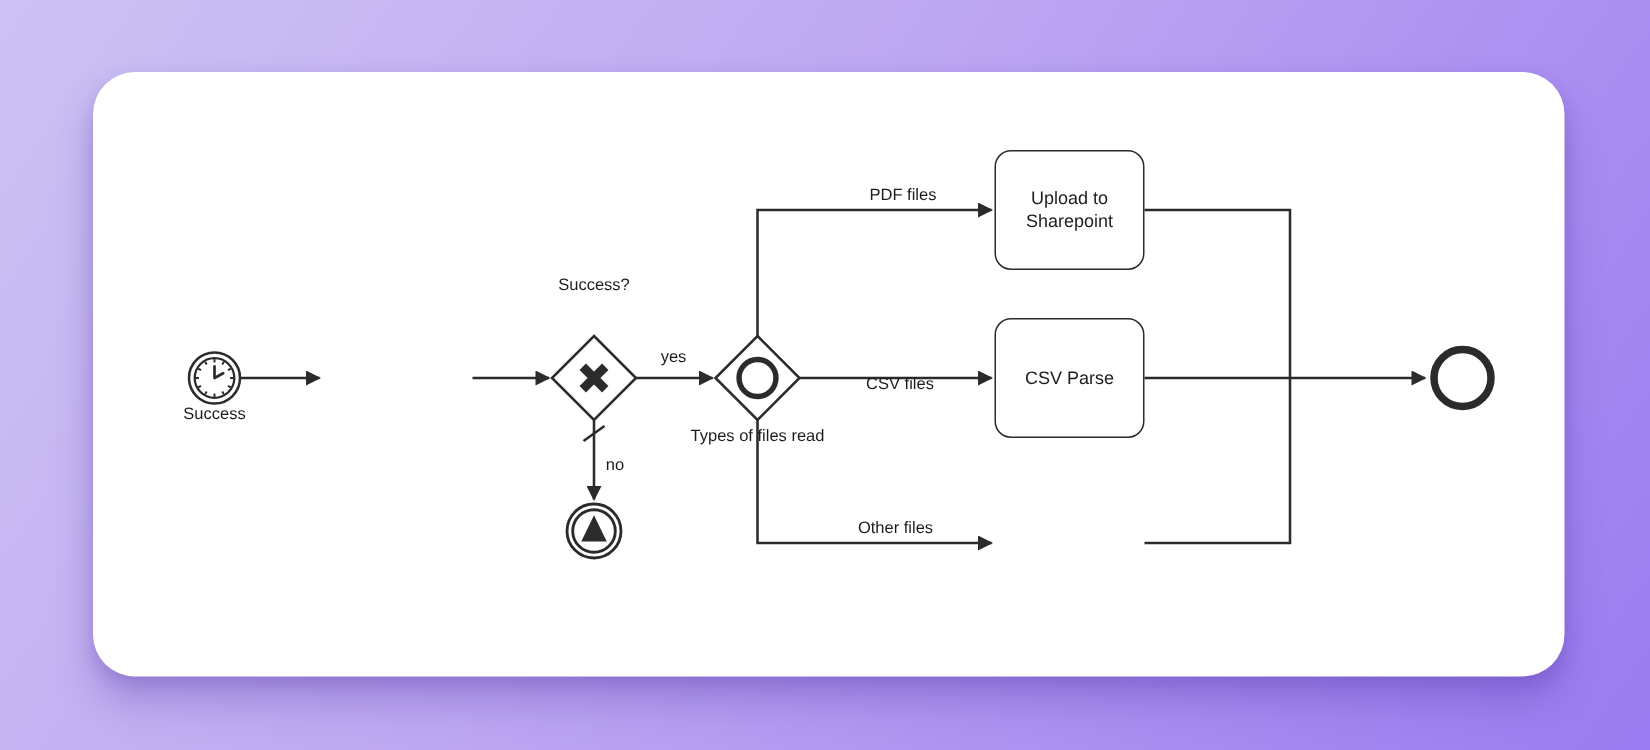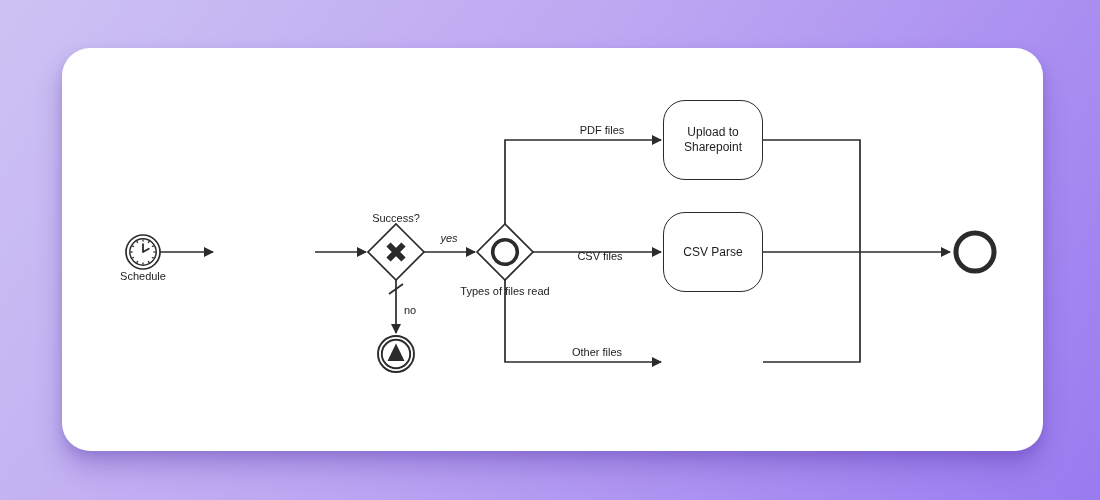--- a/index.html
+++ b/index.html
@@ -11,35 +11,35 @@
   .stage { position:relative; width:1100px; height:500px; }
   .card {
     position:absolute; left:62px; top:48px; width:981px; height:403px;
     background:#ffffff; border-radius:28px;
     box-shadow:0 16px 26px rgba(84,52,168,0.32), 0 5px 10px rgba(84,52,168,0.18);
   }
   svg.overlay { position:absolute; left:0; top:0; width:1100px; height:500px; }
   .bpmn-stroke { stroke:#2b2b2b; fill:none; stroke-width:1.7px; }
   .task {
     position:absolute; width:100px; height:80px; box-sizing:border-box;
-    border:1.7px solid #2b2b2b; border-radius:22px; background:#ffffff;
+    border:1.7px solid #2b2b2b; border-radius:11px; background:#ffffff;
     display:flex; align-items:center; justify-content:center; text-align:center;
     font-size:12px; line-height:1.25; color:#1d1d1d; padding:3px;
   }
   .task-files-read  { left:215px; top:212px; }
   .task-upload      { left:663px; top:100px; }
   .task-csv-parse   { left:663px; top:212px;align-items:center; }
   .task-files-move  { left:663px; top:322px; }
   .flow-label {
     position:absolute; transform:translate(-50%,-50%);
     font-size:11px; color:#1d1d1d; white-space:nowrap;
   }
   .lbl-schedule { left:143px; top:276px; }
-  .lbl-success  { left:396px; top:218px; }
-  .lbl-yes      { left:449px; top:238px;font-style:italic; }
+  .lbl-success  { left:396px; top:190px; }
+  .lbl-yes      { left:449px; top:238px; }
   .lbl-no       { left:410px; top:310px; }
   .lbl-types    { left:505px; top:291px; }
   .lbl-pdf      { left:602px; top:130px; }
   .lbl-csv      { left:600px; top:256px; }
   .lbl-other    { left:597px; top:352px; }
 </style>
 </head>
 <body>
 
 <div class="stage">
@@ -105,21 +105,21 @@
     </g>
   </svg>
 
   <div class="task task-upload">
     <span>Upload to Sharepoint</span>
   </div>
   <div class="task task-csv-parse">
     <span>CSV Parse</span>
   </div>
 
-  <div class="flow-label lbl-schedule">Schedule</div>
+  <div class="flow-label lbl-schedule">Success</div>
   <div class="flow-label lbl-success">Success?</div>
   <div class="flow-label lbl-types">Types of files read</div>
   <div class="flow-label lbl-yes">yes</div>
   <div class="flow-label lbl-no">no</div>
   <div class="flow-label lbl-pdf">PDF files</div>
   <div class="flow-label lbl-csv">CSV files</div>
   <div class="flow-label lbl-other">Other files</div>
 
 </div>
 

